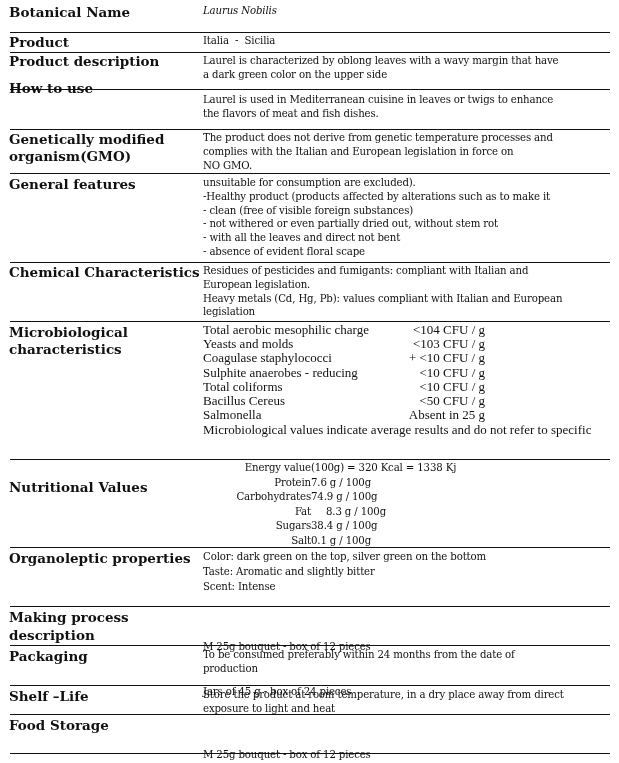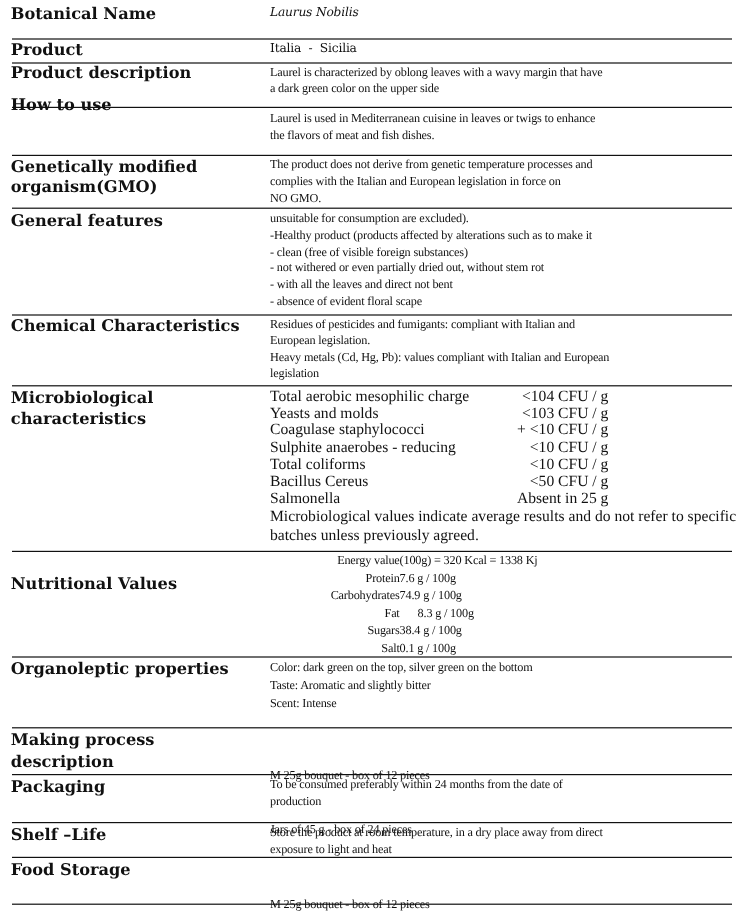--- a/index.html
+++ b/index.html
@@ -1,20 +1,20 @@
 <!DOCTYPE html>
 <html><head>
 <meta charset="utf-8">
 <style>
   html, body { margin:0; padding:0; background:#ffffff; }
   body { width:619px; height:763px; position:relative; overflow:hidden; color:#111; }
   .rule { position:absolute; left:10px; width:600px; height:0; border-top:1.5px solid #111; }
   .label { position:absolute; left:9px; font-family:"DejaVu Serif", serif; font-weight:bold; font-size:13.5px; line-height:17px; color:#111; }
-  .value { position:absolute; left:225px; width:390px; font-family:"DejaVu Serif", serif; font-size:10.2px; line-height:13.8px; color:#111; letter-spacing:-0.15px; }
-  .value div { white-space:nowrap;font-family:Liberation Serif, serif; }
+  .value { position:absolute; left:203px; width:390px; font-family:"DejaVu Serif", serif; font-size:10.2px; line-height:13.8px; color:#111; letter-spacing:-0.15px; }
+  .value div { white-space:nowrap; }
   .italic { font-style:italic; }
   .tnr { font-family:"Liberation Serif", serif; font-size:13px; line-height:14.2px; letter-spacing:0; }
   .mrow { display:flex; white-space:nowrap; }
   .mrow .k { width:190px; }
   .mrow .v { width:92px; text-align:right; }
   .nrow { display:flex; white-space:nowrap; }
   .nrow .k { width:108px;text-align:right; }
 </style>
 </head>
 <body>
@@ -107,21 +107,20 @@
     </div>
   <div class="mrow">
       <span class="k">Bacillus Cereus</span>
       <span class="v">&lt;50 CFU / g</span>
     </div>
   <div class="mrow">
       <span class="k">Salmonella</span>
       <span class="v">Absent in 25 g</span>
     </div>
   <div style="line-height:15.5px">Microbiological values indicate average results and do not refer to specific</div>
-  <div style="line-height:15.5px">batches unless previously agreed.</div>
 </div>
 
 <div class="label" style="top:479px">Nutritional Values</div>
 <div class="value" style="top:461px; line-height:14.5px">
   <div class="nrow">
       <span class="k">Energy value</span>
       <span>(100g) = 320 Kcal = 1338 Kj</span>
     </div>
   <div class="nrow">
       <span class="k">Protein</span>

